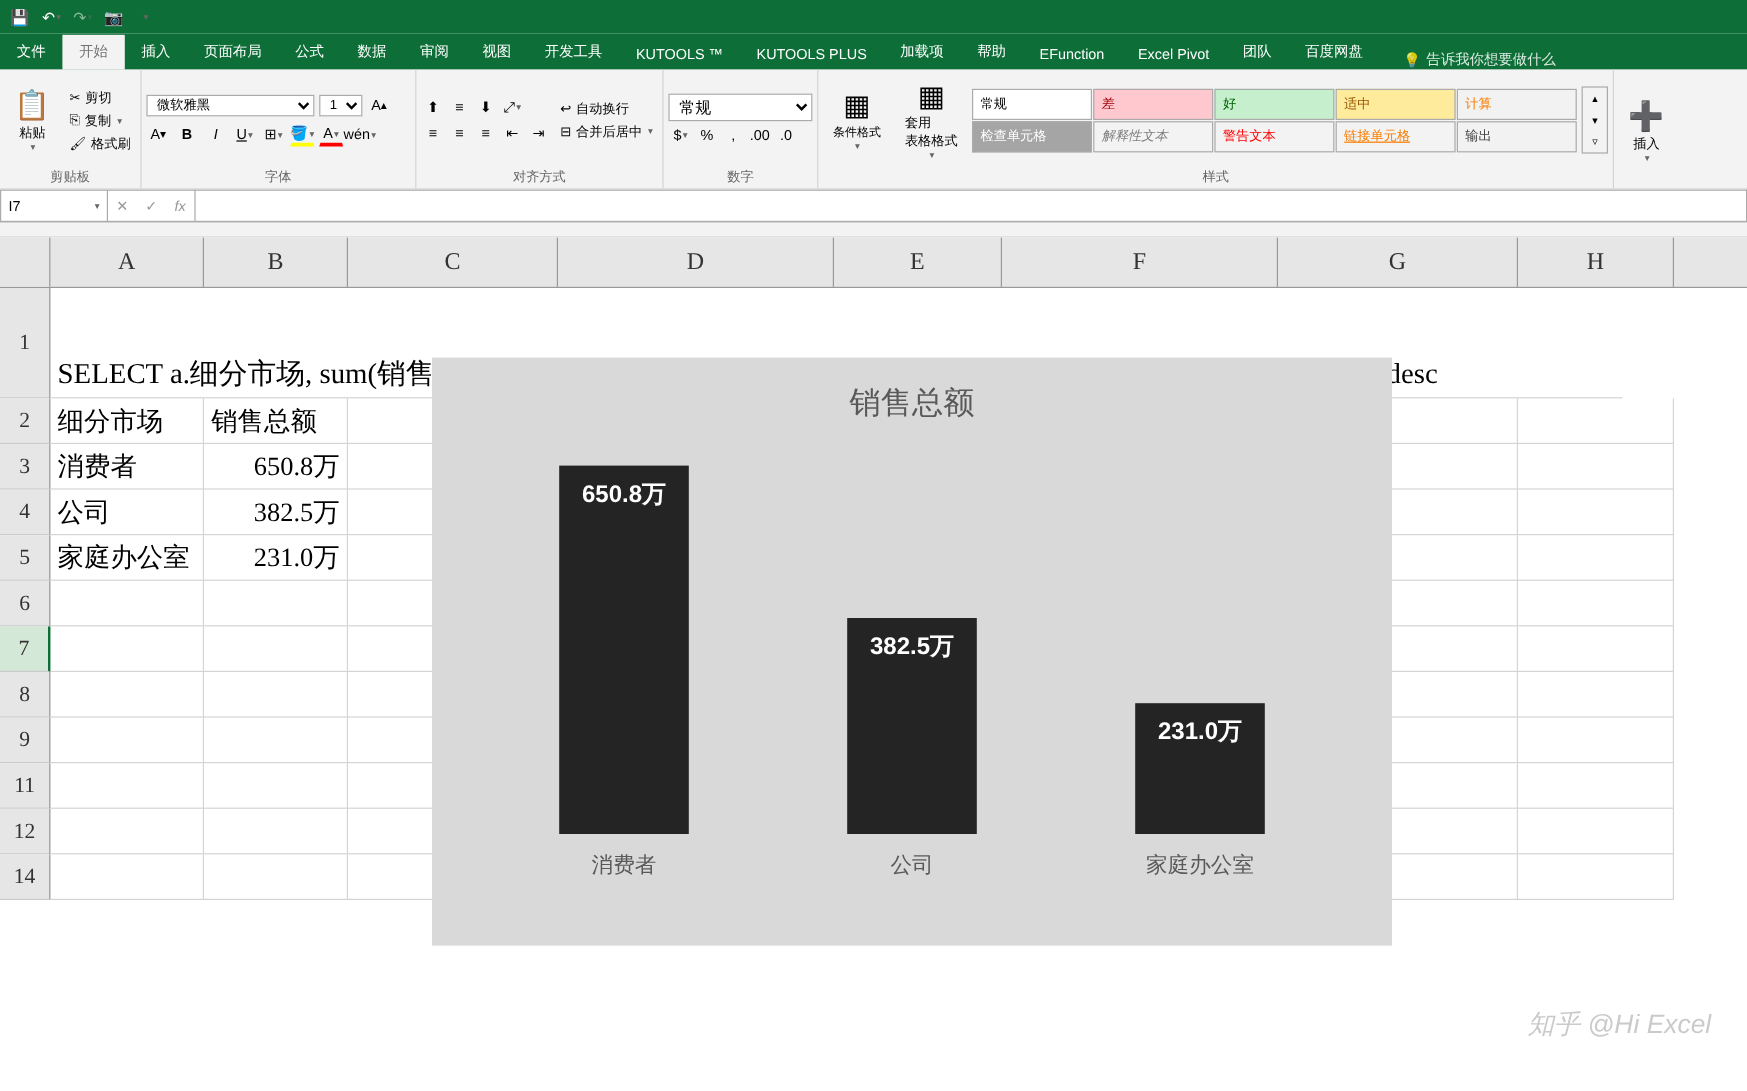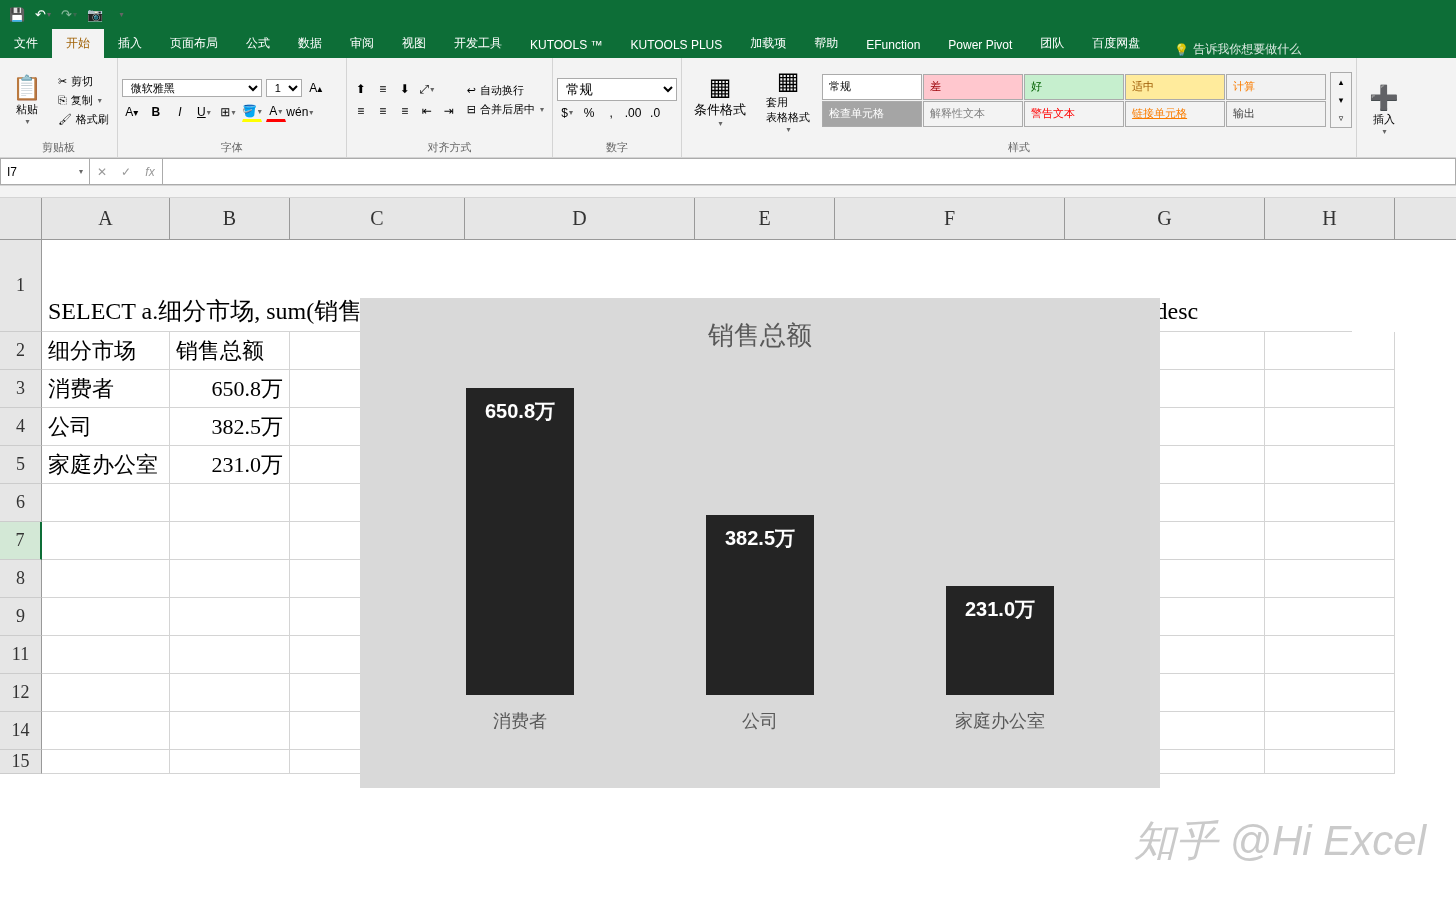--- a/index.html
+++ b/index.html
@@ -5,21 +5,21 @@
     * { margin: 0; padding: 0; box-sizing: border-box; font-family: "Microsoft YaHei", sans-serif; }
     body { background: #fff; width: 1456px; height: 909px; overflow: hidden; position: relative; }
     
     .titlebar { background: #0d6e37; height: 28px; display: flex; align-items: center; color: #fff; font-size: 11px; }
     .qat { display: flex; gap: 8px; padding: 0 8px; align-items: center; }
     .qat-icon { width: 18px; height: 18px; display: flex; align-items: center; justify-content: center; cursor: pointer; font-size: 13px; }
     .title-center { flex: 1; text-align: center; }
     
     .ribbon-tabs { background: #0d6e37; height: 30px; display: flex; align-items: flex-end; color: #fff; font-size: 12px; }
     .ribbon-tab { padding: 6px 14px; cursor: pointer; }
-    .ribbon-tab.active { background: #f3f3f3; color: #a16207; }
+    .ribbon-tab.active { background: #f3f3f3; color: #737373; }
     .tell-me { display: flex; align-items: center; gap: 4px; margin-left: 20px; opacity: 0.85; }
     
     .ribbon { background: #f3f3f3; height: 100px; display: flex; border-bottom: 1px solid #d4d4d4; font-size: 11px; }
     .ribbon-group { border-right: 1px solid #d4d4d4; display: flex; flex-direction: column; padding: 4px 4px 0 4px; position: relative; }
     .ribbon-group-label { text-align: center; font-size: 11px; color: #666; padding: 2px 0; }
     .ribbon-content { flex: 1; display: flex; align-items: center; gap: 4px; }
     .big-btn { display: flex; flex-direction: column; align-items: center; padding: 4px 8px; cursor: pointer; }
     .big-btn-icon { font-size: 24px; }
     .small-btns { display: flex; flex-direction: column; gap: 2px; }
     .small-btn { display: flex; align-items: center; gap: 4px; padding: 1px 4px; cursor: pointer; font-size: 11px; }
@@ -54,21 +54,21 @@
     .cell.r { justify-content: flex-end; }
     
     .chart-container { position: absolute; left: 360px; top: 100px; width: 800px; height: 490px; background: #d9d9d9; }
     .chart-title { text-align: center; font-size: 26px; color: #595959; padding: 20px 0 10px; }
     .chart-bars { display: flex; justify-content: space-around; align-items: flex-end; height: 370px; padding: 0 40px; }
     .bar-wrap { display: flex; flex-direction: column; align-items: center; width: 160px; }
     .bar { width: 108px; background: #242424; position: relative; }
     .bar-label { position: absolute; top: 10px; width: 100%; text-align: center; color: #fff; font-size: 20px; font-weight: bold; }
     .bar-cat { font-size: 18px; color: #595959; margin-top: 14px; }
     
-    .watermark { position: absolute; right: 30px; bottom: 40px; font-size: 42px; color: rgba(150,150,150,0.5); font-style: italic; font-family: Arial; }
+    .watermark { position: absolute; right: 30px; bottom: 40px; font-size: 22px; color: rgba(150,150,150,0.5); font-style: italic; font-family: Arial; }
     
     .cw-A { width: 128px; } .cw-B { width: 120px; } .cw-C { width: 175px; }
     .cw-D { width: 230px; } .cw-E { width: 140px; } .cw-F { width: 230px; }
     .cw-G { width: 200px; } .cw-H { width: 130px; }
     .rh15 { height: 24px; }
   </style>
 </head>
 <body>
 
 <div class="titlebar">
@@ -91,21 +91,21 @@
   <div class="ribbon-tab">公式</div>
   <div class="ribbon-tab">数据</div>
   <div class="ribbon-tab">审阅</div>
   <div class="ribbon-tab">视图</div>
   <div class="ribbon-tab">开发工具</div>
   <div class="ribbon-tab">KUTOOLS ™</div>
   <div class="ribbon-tab">KUTOOLS PLUS</div>
   <div class="ribbon-tab">加载项</div>
   <div class="ribbon-tab">帮助</div>
   <div class="ribbon-tab">EFunction</div>
-  <div class="ribbon-tab">Power Pivot</div>
+  <div class="ribbon-tab">Excel Pivot</div>
   <div class="ribbon-tab">团队</div>
   <div class="ribbon-tab">百度网盘</div>
   <div class="tell-me">
     <span>💡</span>
     <span>告诉我你想要做什么</span>
   </div>
 </div>
 
 <div class="ribbon">
   <div class="ribbon-group">
@@ -205,37 +205,37 @@
         </div>
       </div>
     </div>
     <div class="ribbon-group-label">数字</div>
   </div>
 
   <div class="ribbon-group">
     <div class="ribbon-content">
       <div class="big-btn">
         <span class="big-btn-icon">▦</span>
-        <span style="font-size:13px">条件格式</span>
+        <span style="font-size:10px">条件格式</span>
           <span class="dd">▾</span>
       </div>
       <div class="big-btn">
         <span class="big-btn-icon">▦</span>
         <span style="font-size:11px;white-space:pre;text-align:left">套用
 表格格式</span>
           <span class="dd">▾</span>
       </div>
       <div class="styles-gallery">
         <div class="style-cell" style="background:#fff">常规</div>
         <div class="style-cell" style="background:#ffc7ce;color:#9c0006">差</div>
         <div class="style-cell" style="background:#c6efce;color:#006100">好</div>
         <div class="style-cell" style="background:#ffeb9c;color:#9c5700">适中</div>
         <div class="style-cell" style="background:#f2f2f2;color:#fa7d00">计算</div>
         <div class="style-cell" style="background:#a5a5a5;color:#fff">检查单元格</div>
-        <div class="style-cell" style="color:#7f7f7f;">解释性文本</div>
+        <div class="style-cell" style="color:#7f7f7f;font-style:italic">解释性文本</div>
         <div class="style-cell" style="color:#ff0000">警告文本</div>
         <div class="style-cell" style="color:#fa7d00;text-decoration:underline">链接单元格</div>
         <div class="style-cell" style="background:#f2f2f2;color:#3f3f3f">输出</div>
       </div>
       <div style="display:flex;flex-direction:column;border:1px solid #ababab">
         <span class="btn-icon" style="height:18px;font-size:9px">▴</span>
         <span class="btn-icon" style="height:18px;font-size:9px">▾</span>
         <span class="btn-icon" style="height:18px;font-size:9px">▿</span>
       </div>
     </div>
@@ -399,31 +399,20 @@
       <div class="row-header">14</div>
       <div class="cell cw-A"></div>
       <div class="cell cw-B"></div>
       <div class="cell cw-C"></div>
       <div class="cell cw-D"></div>
       <div class="cell cw-E"></div>
       <div class="cell cw-F"></div>
       <div class="cell cw-G"></div>
       <div class="cell cw-H"></div>
     </div>
-  <div class="row rh15">
-      <div class="row-header" style="height:24px">15</div>
-      <div class="cell cw-A"></div>
-      <div class="cell cw-B"></div>
-      <div class="cell cw-C"></div>
-      <div class="cell cw-D"></div>
-      <div class="cell cw-E"></div>
-      <div class="cell cw-F"></div>
-      <div class="cell cw-G"></div>
-      <div class="cell cw-H"></div>
-    </div>
 
   <div class="chart-container">
     <div class="chart-title">销售总额</div>
     <div class="chart-bars" id="chart-bars">
         <div class="bar-wrap">
           <div class="bar" style="height:306.80571428571426px">
             <div class="bar-label">650.8万</div>
           </div>
           <div class="bar-cat">消费者</div>
         </div>

